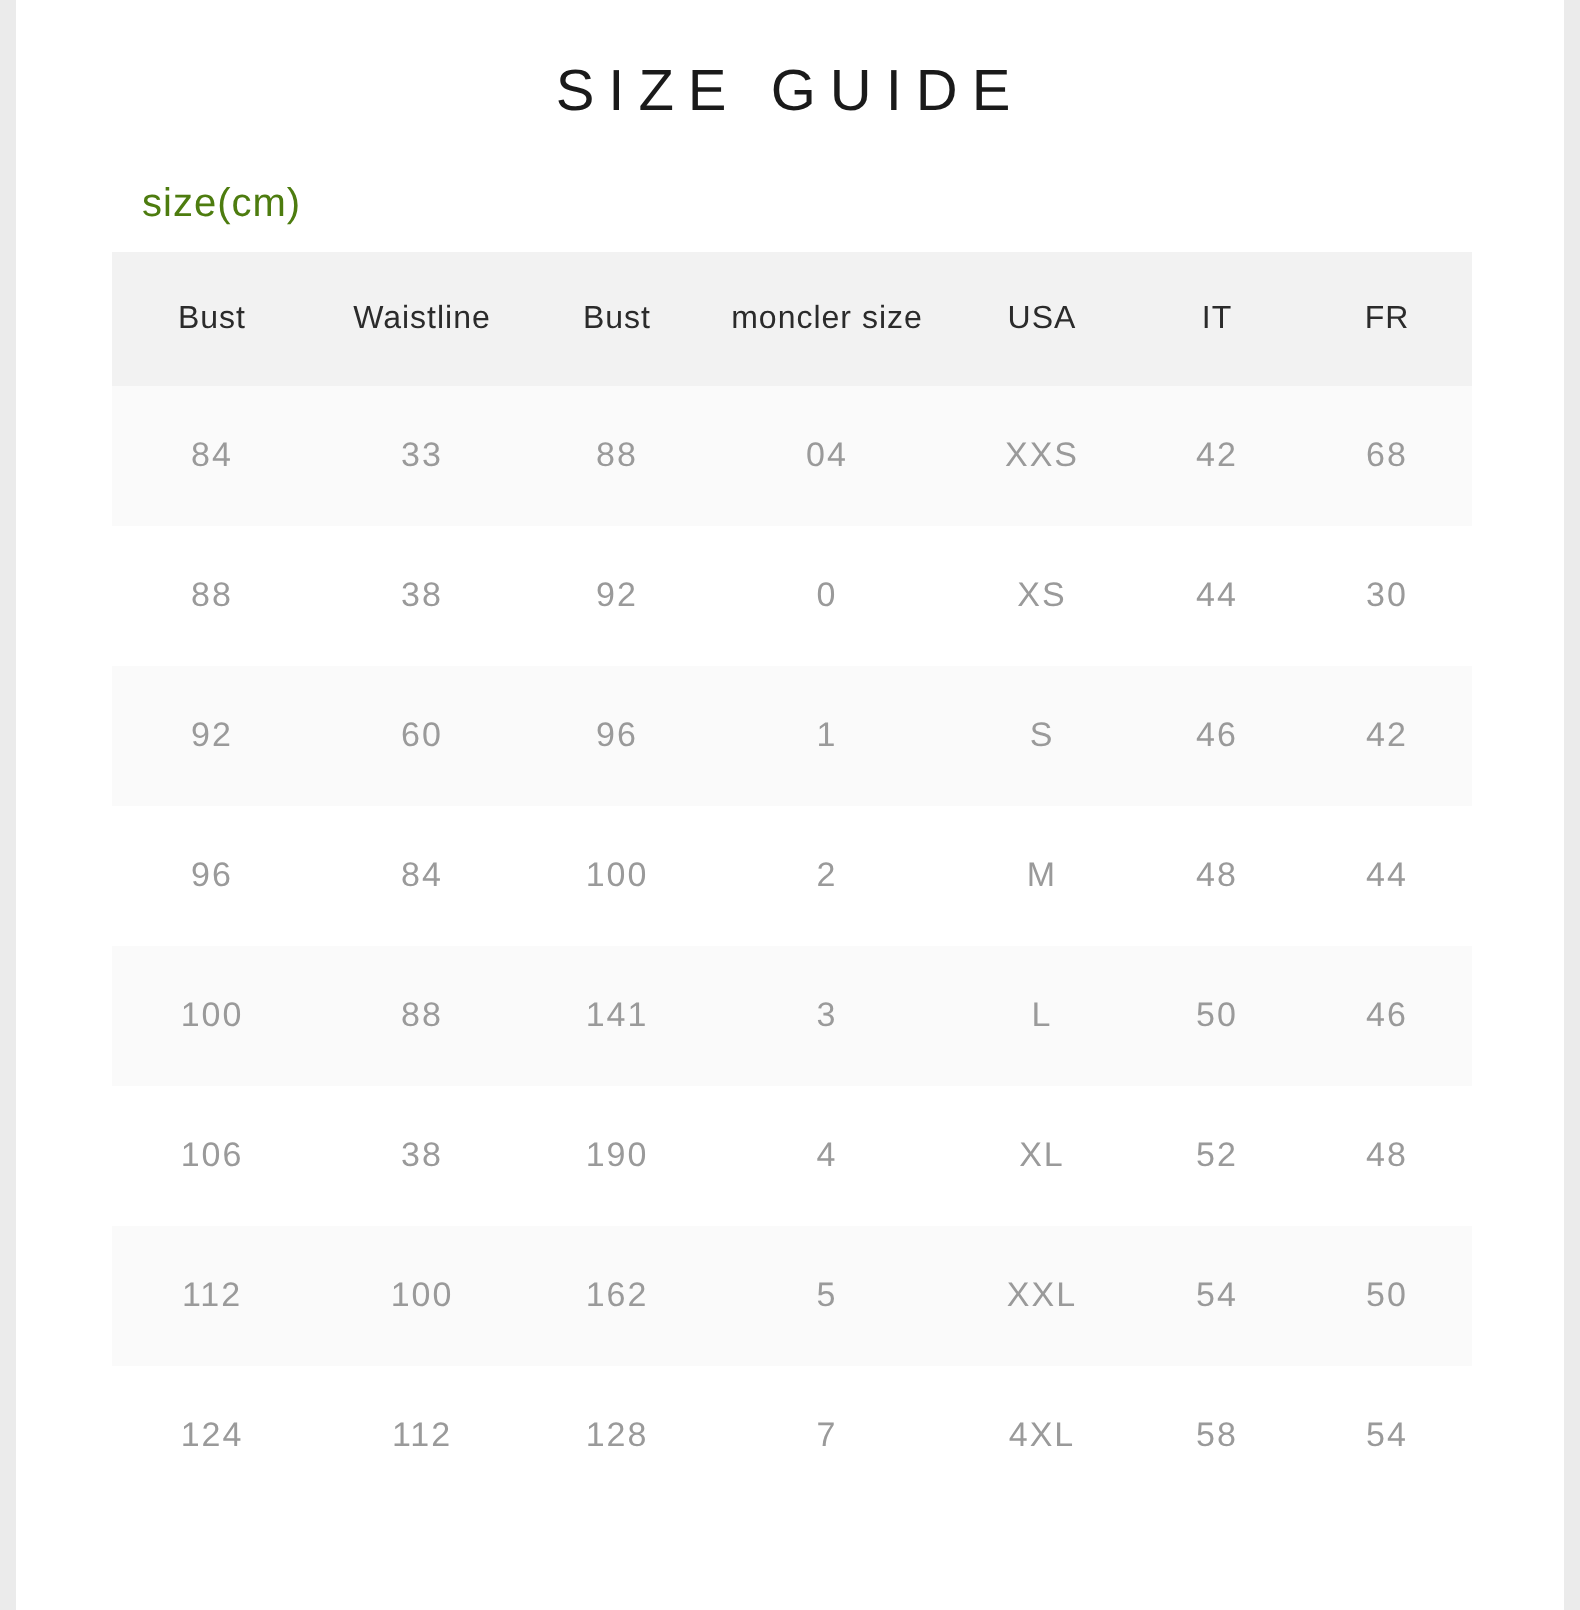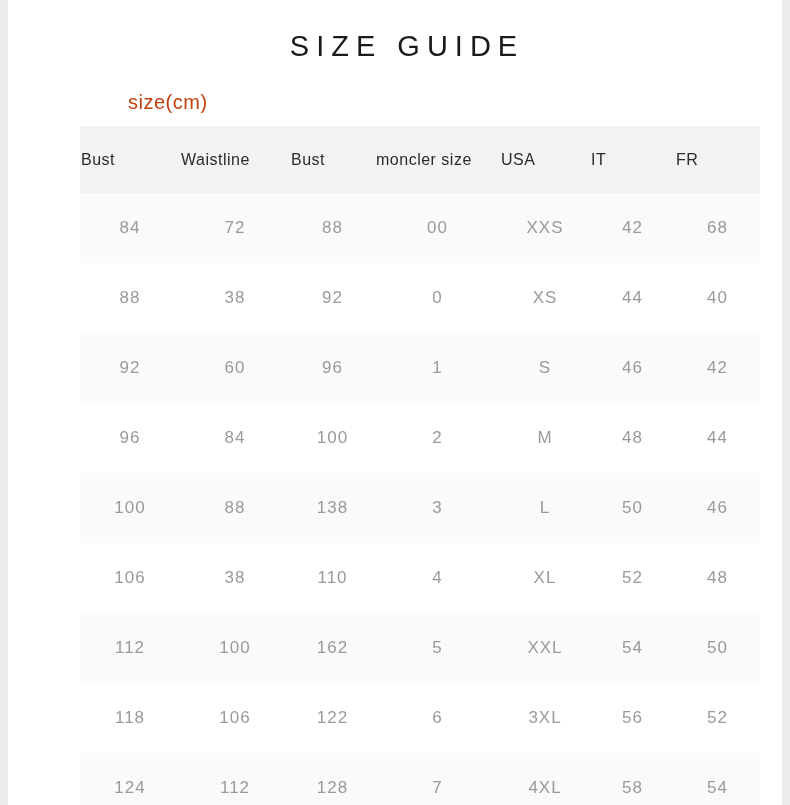--- a/index.html
+++ b/index.html
@@ -13,21 +13,20 @@
     font-family: "Liberation Sans", sans-serif;
     color: #333;
     overflow: hidden;
   }
   .page {
     position: relative;
     width: 790px;
     height: 641px;
     background: #ffffff;
     box-sizing: border-box;
-    padding-left: 24px;
   }
   .edge-left, .edge-right {
     position: absolute;
     top: 0;
     width: 8px;
     height: 805px;
     background: #ebebeb;
   }
   .edge-left { left: 0; }
   .edge-right { right: 0; }
@@ -35,40 +34,40 @@
   .title {
     text-align: center;
     font-size: 29px;
     letter-spacing: 7px;
     color: #1a1a1a;
     font-weight: 400;
     padding-top: 30px;
     font-family: "Liberation Sans", sans-serif;
   }
   .unit-label {
-    margin: 28px 0 12px 104px;
+    margin: 28px 0 12px 71px;
     font-size: 20px;
-    color: #c2410c;
+    color: #4d7c0f;
     letter-spacing: 0.5px;
   }
   .table-wrap {
     margin: 0 54px 0 56px;
   }
   table {
     width: 680px;
     border-collapse: collapse;
     table-layout: fixed;
   }
   thead th {
     background: #f2f2f2;
     font-weight: 400;
     font-size: 16px;
     color: #2b2b2b;
     height: 65px;
-    text-align: left;
+    text-align: center;
     letter-spacing: 0.5px;
   }
   tbody td {
     height: 68px;
     text-align: center;
     font-size: 17px;
     color: #9a9a9a;
     letter-spacing: 1px;
     font-weight: 300;
   }
@@ -114,35 +113,35 @@
           <th>Bust</th>
           <th>moncler size</th>
           <th>USA</th>
           <th>IT</th>
           <th>FR</th>
         </tr>
       </thead>
       <tbody>
         <tr>
           <td>84</td>
-          <td>72</td>
+          <td>33</td>
           <td>88</td>
-          <td>00</td>
+          <td>04</td>
           <td>XXS</td>
           <td>42</td>
           <td>68</td>
         </tr>
         <tr>
           <td>88</td>
           <td>38</td>
           <td>92</td>
           <td>0</td>
           <td>XS</td>
           <td>44</td>
-          <td>40</td>
+          <td>30</td>
         </tr>
         <tr>
           <td>92</td>
           <td>60</td>
           <td>96</td>
           <td>1</td>
           <td>S</td>
           <td>46</td>
           <td>42</td>
         </tr>
@@ -151,52 +150,43 @@
           <td>84</td>
           <td>100</td>
           <td>2</td>
           <td>M</td>
           <td>48</td>
           <td>44</td>
         </tr>
         <tr>
           <td>100</td>
           <td>88</td>
-          <td>138</td>
+          <td>141</td>
           <td>3</td>
           <td>L</td>
           <td>50</td>
           <td>46</td>
         </tr>
         <tr>
           <td>106</td>
           <td>38</td>
-          <td>110</td>
+          <td>190</td>
           <td>4</td>
           <td>XL</td>
           <td>52</td>
           <td>48</td>
         </tr>
         <tr>
           <td>112</td>
           <td>100</td>
           <td>162</td>
           <td>5</td>
           <td>XXL</td>
           <td>54</td>
           <td>50</td>
-        </tr>
-        <tr>
-          <td>118</td>
-          <td>106</td>
-          <td>122</td>
-          <td>6</td>
-          <td>3XL</td>
-          <td>56</td>
-          <td>52</td>
         </tr>
         <tr>
           <td>124</td>
           <td>112</td>
           <td>128</td>
           <td>7</td>
           <td>4XL</td>
           <td>58</td>
           <td>54</td>
         </tr>

